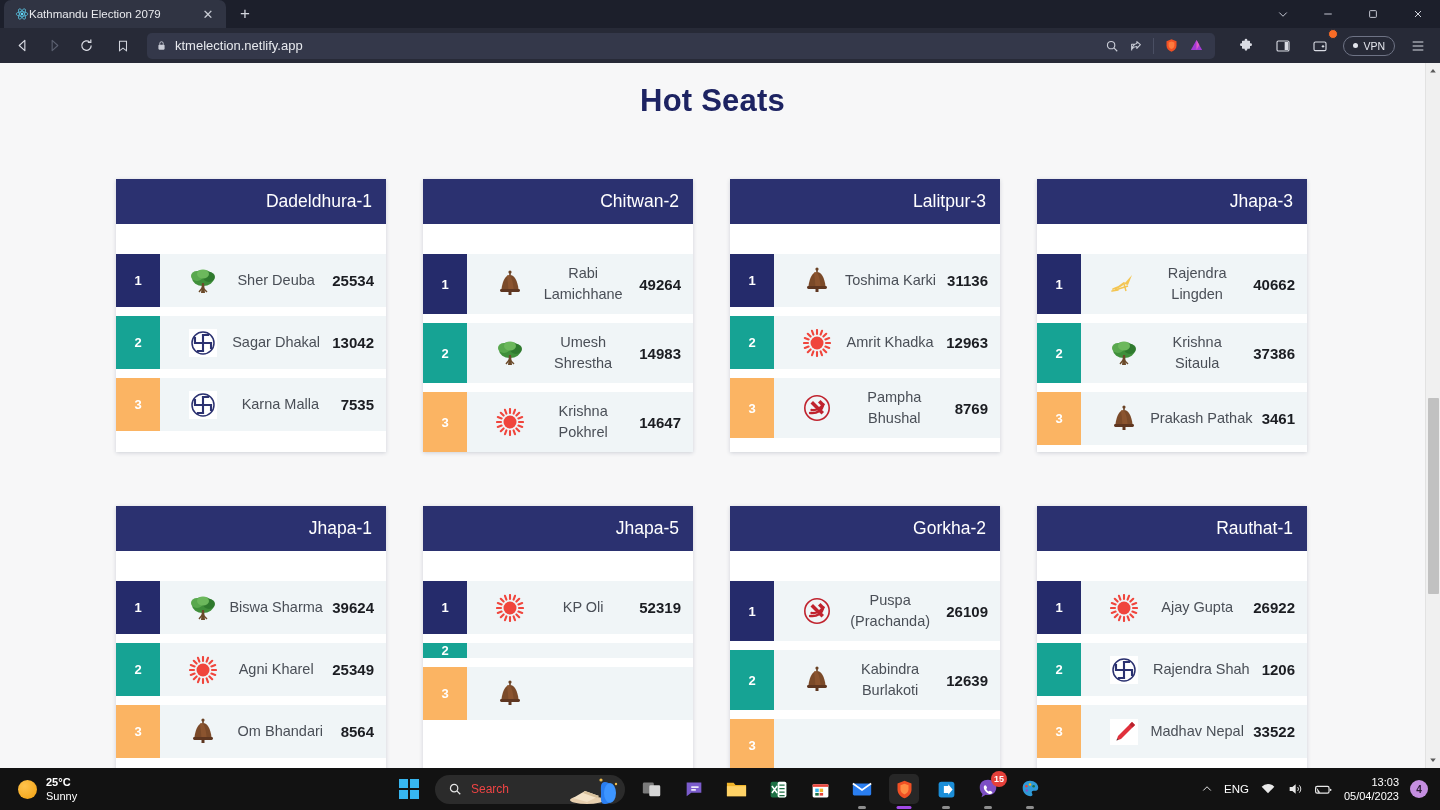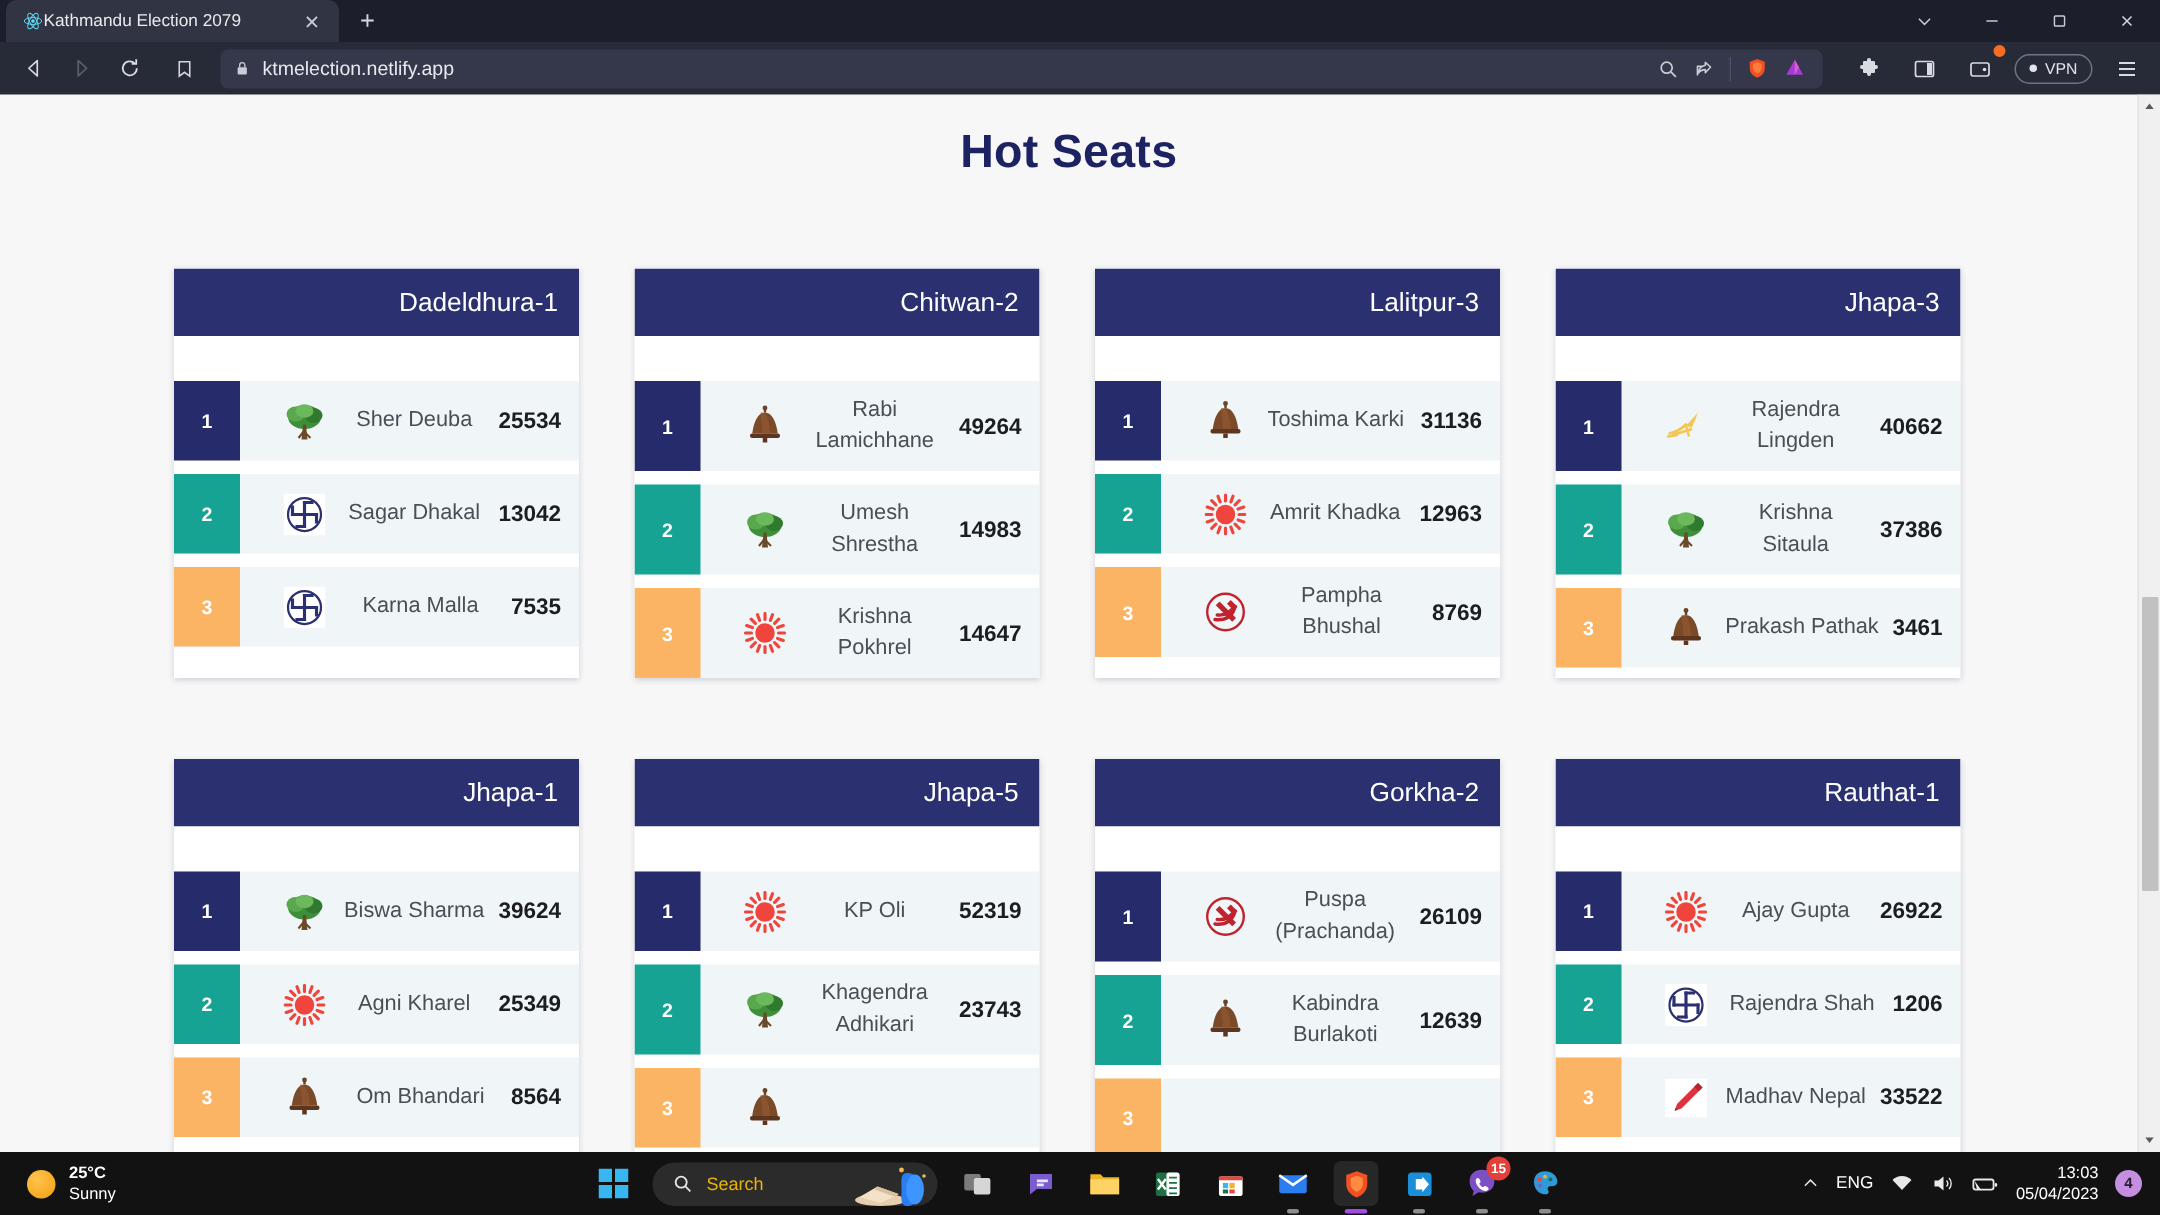--- a/index.html
+++ b/index.html
@@ -148,21 +148,21 @@
   .weather-txt b { font-weight: bold; }
 
   .tb-center {
     position: absolute; left: 50%; transform: translateX(-50%);
     display: flex; align-items: center; gap: 12px;
   }
   .start-btn { width: 28px; height: 28px; display: flex; align-items: center; justify-content: center; }
   .search-pill {
     height: 29px; background: #2b2b2b; border-radius: 15px;
     display: flex; align-items: center; gap: 9px; padding: 0 6px 0 13px; width: 190px;
-    color: #eab308; font-size: 12px; position: relative; overflow: hidden;
+    color: #ef4444; font-size: 12px; position: relative; overflow: hidden;
   }
   .search-illus { position: absolute; right: 2px; bottom: 0; width: 56px; height: 28px; }
   .tb-icon { width: 30px; height: 30px; display: flex; align-items: center; justify-content: center; position: relative; }
   .tb-icon.active::after {
     content: ''; position: absolute; bottom: -5px; left: 50%; transform: translateX(-50%);
     width: 15px; height: 3px; border-radius: 2px; background: #a24ae8;
   }
   .tb-icon.open::after {
     content: ''; position: absolute; bottom: -5px; left: 50%; transform: translateX(-50%);
     width: 8px; height: 3px; border-radius: 2px; background: #8d8d8d;
@@ -602,34 +602,20 @@
                     </g>
                     <circle cx="14" cy="14" r="6.5" fill="#f0453c"></circle>
                   </svg>
                 </div>
                 <div class="cand-name">KP Oli</div>
                 <div class="votes">52319</div>
               </div>
             </div>
             <div class="row">
               <div class="rank r2">2</div>
-              <div class="row-body">
-                <div class="symbol">
-                  <svg width="30" height="28" viewBox="0 0 30 28">
-                    <ellipse cx="15" cy="11" rx="11" ry="8" fill="#3f8f3a"></ellipse>
-                    <ellipse cx="9" cy="9" rx="6" ry="5" fill="#59a84e"></ellipse>
-                    <ellipse cx="21" cy="10" rx="6" ry="5" fill="#2f7a2e"></ellipse>
-                    <ellipse cx="15" cy="7" rx="6" ry="4.5" fill="#6cb85c"></ellipse>
-                    <path d="M14 16h2l1 10h-4z" fill="#6b4a2a"></path>
-                    <path d="M15 20l-4 5M15 21l4 4" stroke="#6b4a2a" stroke-width="1.4" fill="none"></path>
-                  </svg>
-                </div>
-                <div class="cand-name">Khagendra Adhikari</div>
-                <div class="votes">23743</div>
-              </div>
             </div>
             <div class="row">
               <div class="rank r3">3</div>
               <div class="row-body">
                 <div class="symbol">
                   <svg width="26" height="28" viewBox="0 0 26 28">
                     <path d="M13 2v3" stroke="#6b4326" stroke-width="1.6"></path>
                     <circle cx="13" cy="2" r="1.6" fill="#6b4326"></circle>
                     <path d="M13 5c4.5 0 7.5 6 8.5 14H4.5C5.5 11 8.5 5 13 5z" fill="#7b4a29"></path>
                     <path d="M11 5c3 0 5 6 5.6 14h-5.2C11 11 10 7.5 10 5z" fill="#965c34" opacity=".6"></path>

